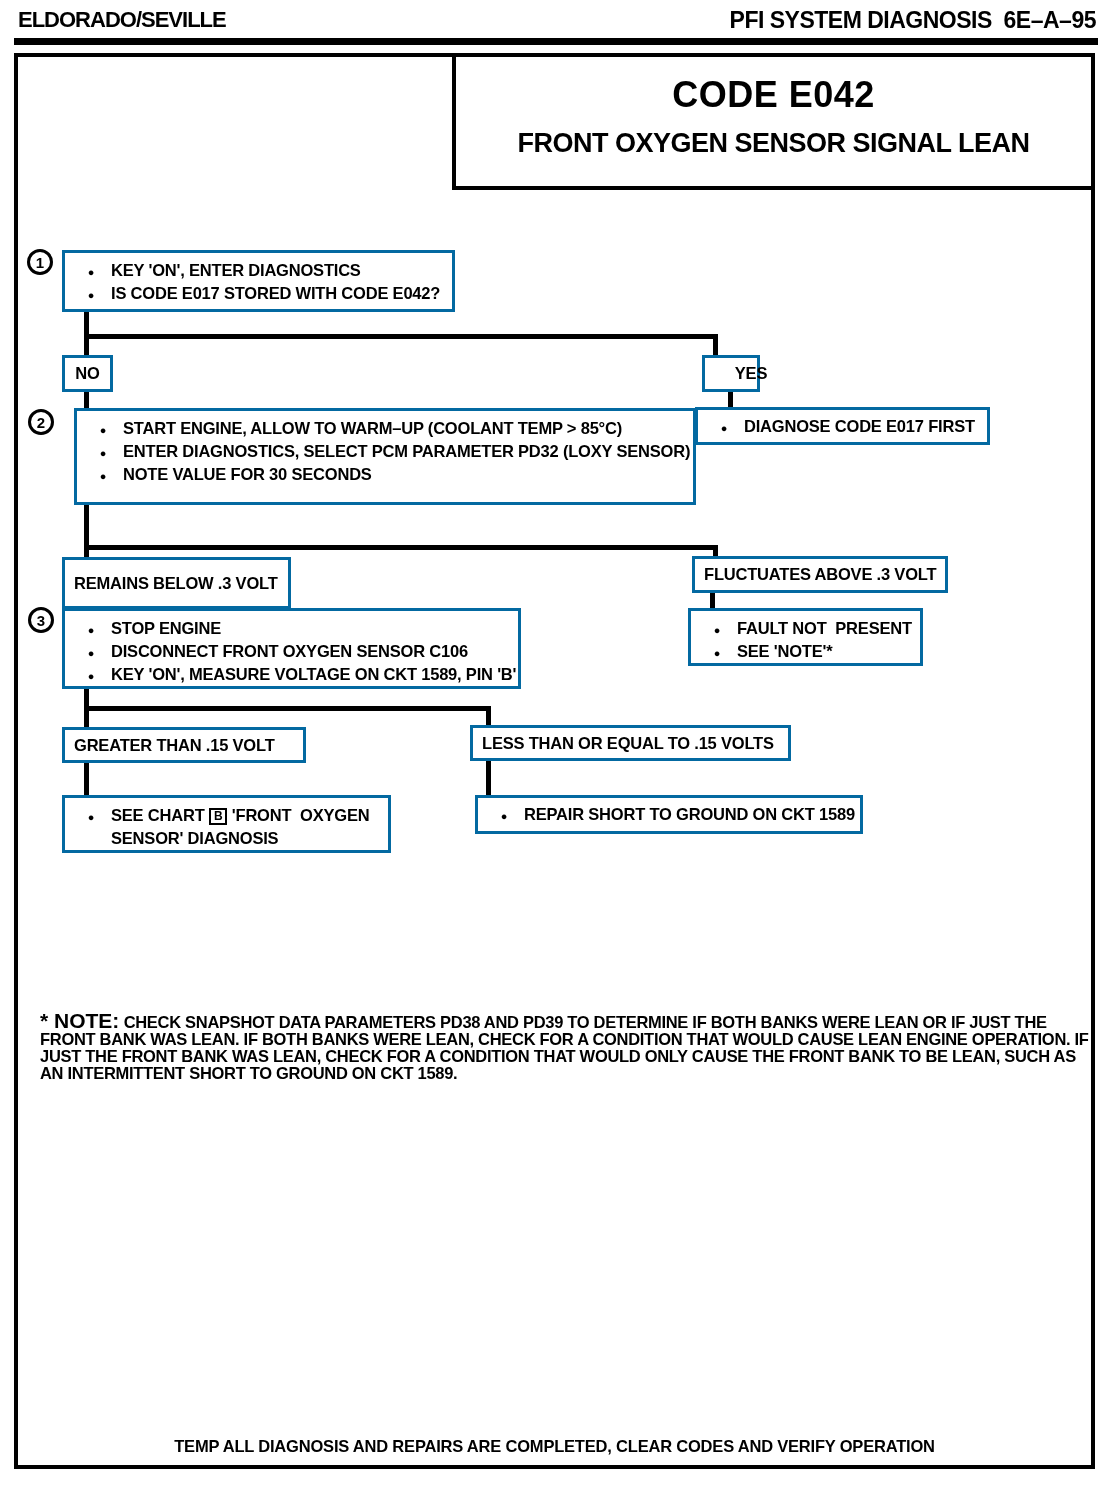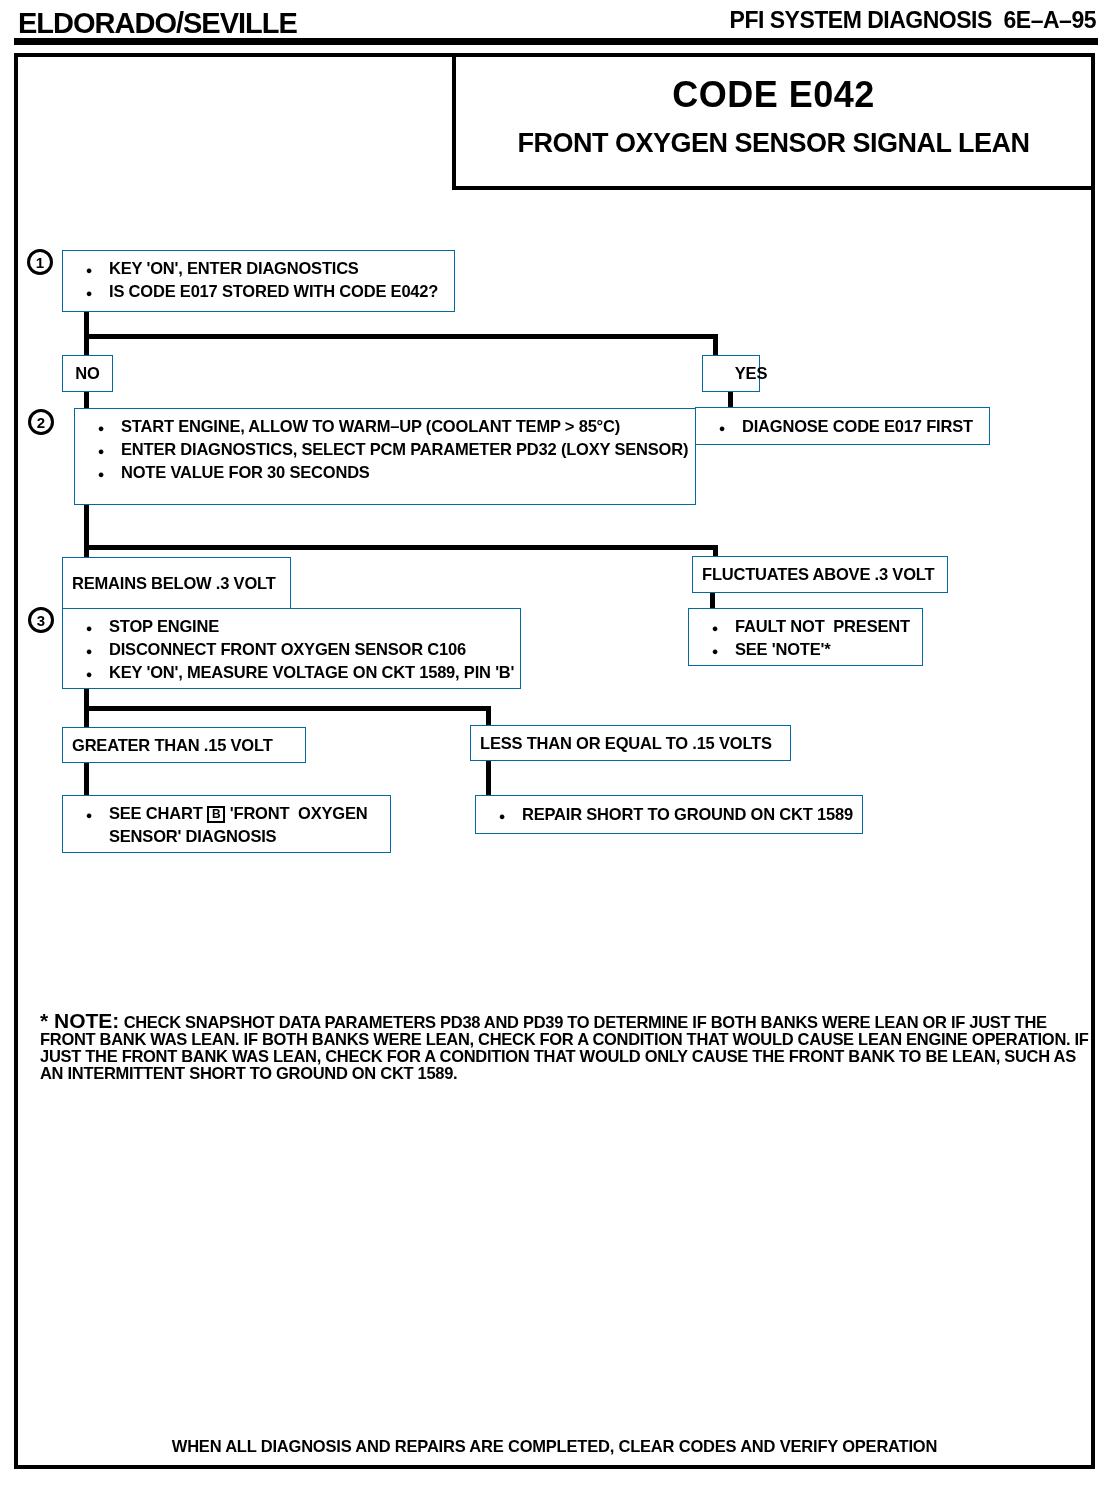--- a/index.html
+++ b/index.html
@@ -3,30 +3,30 @@
 <meta charset="utf-8">
 <style>
   html,body { margin:0; padding:0; background:#e8e8e8; }
   .page {
     position:relative; width:1104px; height:1488px; margin:0 auto;
     background:#ffffff; color:#000;
     font-family:"Liberation Sans", sans-serif;
     overflow:hidden;
   }
   
-  .hdr-left  { position:absolute; left:18px; top:7px; font-size:29px; font-weight:bold; letter-spacing:-1px; }
+  .hdr-left  { position:absolute; left:18px; top:7px; font-size:22px; font-weight:bold; letter-spacing:-1px; }
   .hdr-right { position:absolute; right:8px; top:7px; font-size:23px; font-weight:bold; letter-spacing:-0.5px; white-space:pre; }
   .hdr-rule  { position:absolute; left:14px; top:38px; width:1084px; height:7px; background:#000; }
   
   .outer   { position:absolute; left:14px; top:53px; width:1081px; height:1416px; border:4px solid #000; box-sizing:border-box; }
   .titlebox{ position:absolute; left:452px; top:53px; width:643px; height:137px; border:4px solid #000; box-sizing:border-box; background:#fff; text-align:center; }
   .title-code { font-size:36px; font-weight:bold; margin-top:17px; letter-spacing:0.5px; }
   .title-sub  { font-size:27px; font-weight:bold; margin-top:12px; letter-spacing:-0.5px; }
   
-  .fbox { position:absolute; border:1px solid #0369a1; box-sizing:border-box; background:#fff;
+  .fbox { position:absolute; border:3px solid #0369a1; box-sizing:border-box; background:#fff;
           font-weight:bold; font-size:16.5px; letter-spacing:-0.2px; }
   .vcenter { display:flex; align-items:center; }
   .hcenter { justify-content:center; }
   .pad-l { padding-left:9px; }
   .bullets { padding-top:6px; }
   .brow { display:flex; align-items:baseline; }
   .brow::before { content:"\25CF"; font-size:11px; flex:0 0 20px; margin-left:16px; margin-right:10px; text-align:center; }
   .btext { line-height:23px; white-space:pre-wrap; }
   .chart-letter { display:inline-block; border:2px solid #000; font-size:12px; line-height:13px; padding:0 3px; vertical-align:1px; font-weight:bold; }
   
@@ -145,15 +145,15 @@
     <div class="brow">
         <span class="btext">REPAIR SHORT TO GROUND ON CKT 1589</span>
       </div>
   </div>
 
   <div class="note">
     <span class="note-label">* NOTE:</span>
     <span>CHECK SNAPSHOT DATA PARAMETERS PD38 AND PD39 TO DETERMINE IF BOTH BANKS WERE LEAN OR IF JUST THE FRONT BANK WAS LEAN. IF BOTH BANKS WERE LEAN, CHECK FOR A CONDITION THAT WOULD CAUSE LEAN ENGINE OPERATION. IF JUST THE FRONT BANK WAS LEAN, CHECK FOR A CONDITION THAT WOULD ONLY CAUSE THE FRONT BANK TO BE LEAN, SUCH AS AN INTERMITTENT SHORT TO GROUND ON CKT 1589.</span>
   </div>
 
-  <div class="footer">WHEN ALL DIAGNOSIS AND REPAIRS ARE COMPLETED, CLEAR CODES AND VERIFY OPERATION</div>
+  <div class="footer">TEMP ALL DIAGNOSIS AND REPAIRS ARE COMPLETED, CLEAR CODES AND VERIFY OPERATION</div>
 
 </div>
 
 </body></html>

